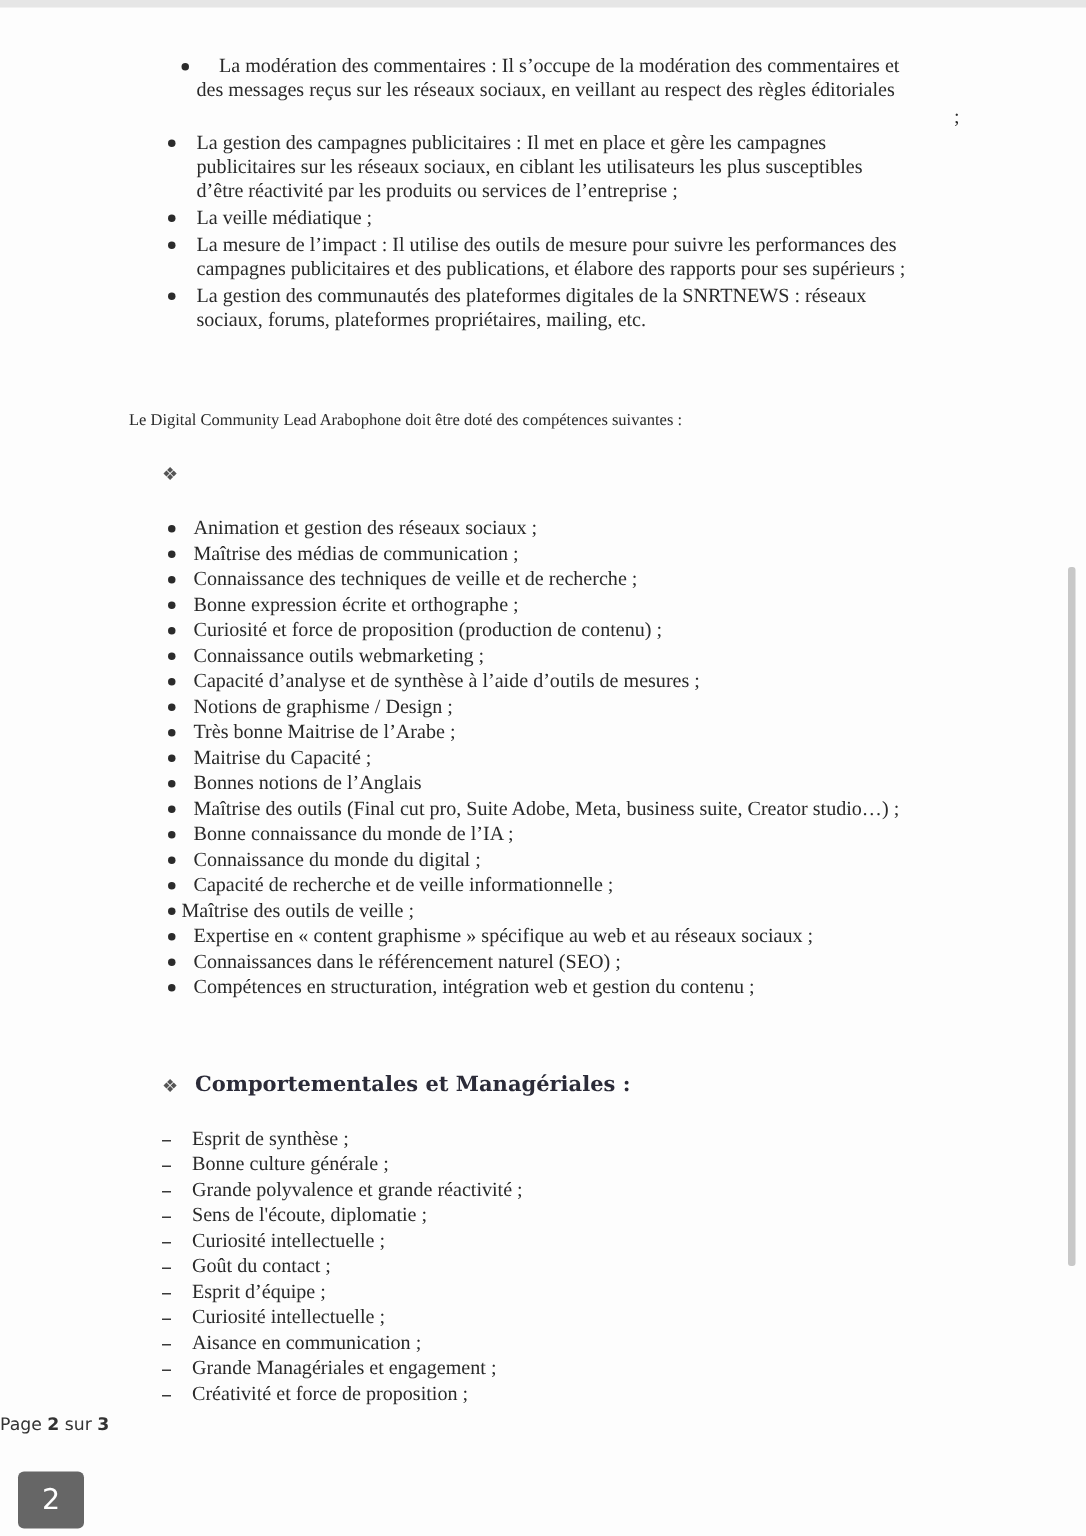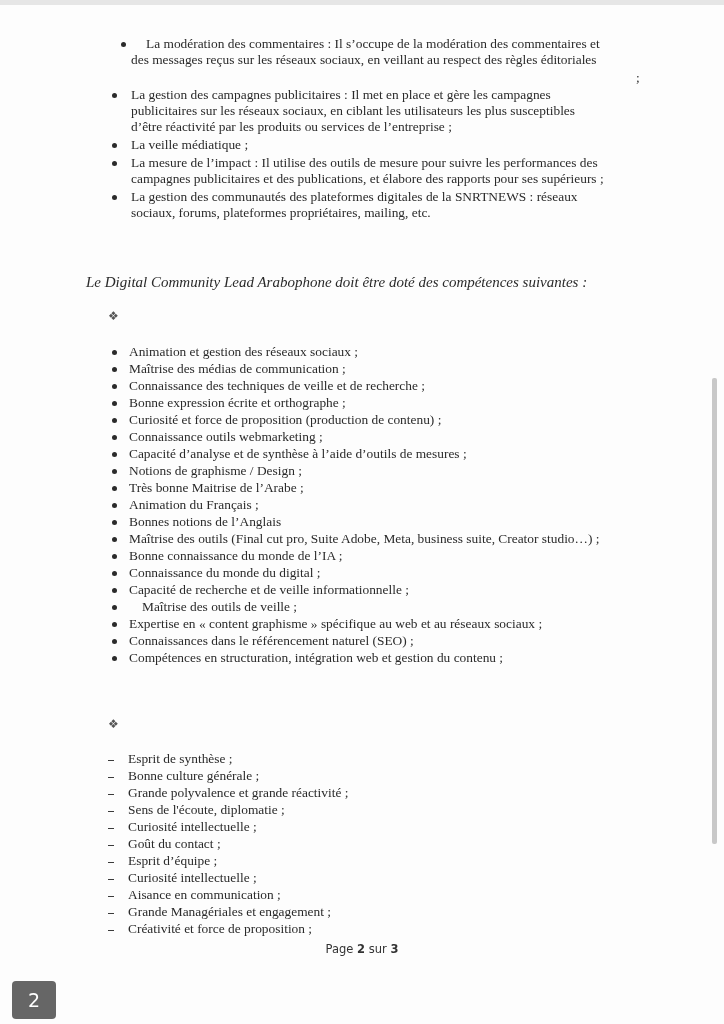--- a/index.html
+++ b/index.html
@@ -16,30 +16,30 @@
   .dot { position: absolute; width: 5px; height: 5px; border-radius: 50%; background: #2b2b2b; }
   .dash { position: absolute; width: 6px; height: 1.4px; background: #3a3a3a; }
 
   .just { text-align: justify; text-align-last: left; }
 
   .heading-article {
     position: absolute; left: 86px; top: 241px;
     font-weight: bold; font-size: 13.4px; color: #1f3864;
     text-decoration: underline; text-underline-offset: 2px;
   }
-  .intro { position: absolute; left: 86px; top: 274px; font-size: 15px; font-style: italic; }
+  .intro { position: absolute; left: 86px; top: 274px; font-size: 11px; }
 
   .sub-heading {
     position: absolute; font-family: "DejaVu Serif", serif; font-weight: bold;
     font-size: 14px; color: #2b2b38;
   }
   .diamond { position: absolute; font-size: 12px; color: #555; }
 
   .page-number {
-    position: absolute; left: 0; width: 724px; top: 942px; text-align: center;
+    position: absolute; left: 0; width: 724px; top: 942px; text-align: left;
     font-family: "DejaVu Sans", sans-serif; font-size: 11.5px; color: #333;
   }
   .page-number b { font-weight: bold; }
 
   .scrollbar { position: absolute; left: 712px; top: 378px; width: 5px; height: 466px; background: #c8c8c8; border-radius: 2px; }
 
   .page-badge {
     position: absolute; left: 12px; top: 981px; width: 44px; height: 38px;
     background: #666; border-radius: 4px; color: #fff;
     font-family: "DejaVu Sans", sans-serif; font-size: 19px;
@@ -93,42 +93,43 @@
     <div class="bul" style="left:129px;top:412px">Curiosité et force de proposition (production de contenu) ;</div>
     <span class="dot" style="left:112px;top:435px"></span>
     <div class="bul" style="left:129px;top:429px">Connaissance outils webmarketing ;</div>
     <span class="dot" style="left:112px;top:452px"></span>
     <div class="bul" style="left:129px;top:446px">Capacité d’analyse et de synthèse à l’aide d’outils de mesures ;</div>
     <span class="dot" style="left:112px;top:469px"></span>
     <div class="bul" style="left:129px;top:463px">Notions de graphisme / Design ;</div>
     <span class="dot" style="left:112px;top:486px"></span>
     <div class="bul" style="left:129px;top:480px">Très bonne Maitrise de l’Arabe ;</div>
     <span class="dot" style="left:112px;top:503px"></span>
-    <div class="bul" style="left:129px;top:497px">Animation du Français ;</div>
+    <div class="bul" style="left:129px;top:497px">Maitrise du Capacité ;</div>
     <span class="dot" style="left:112px;top:520px"></span>
     <div class="bul" style="left:129px;top:514px">Bonnes notions de l’Anglais</div>
     <span class="dot" style="left:112px;top:537px"></span>
     <div class="bul" style="left:129px;top:531px;white-space:nowrap">Maîtrise des outils (Final cut pro, Suite Adobe, Meta, business suite, Creator studio…) ;</div>
     <span class="dot" style="left:112px;top:554px"></span>
     <div class="bul" style="left:129px;top:548px">Bonne connaissance du monde de l’IA ;</div>
     <span class="dot" style="left:112px;top:571px"></span>
     <div class="bul" style="left:129px;top:565px">Connaissance du monde du digital ;</div>
     <span class="dot" style="left:112px;top:588px"></span>
     <div class="bul" style="left:129px;top:582px">Capacité de recherche et de veille informationnelle ;</div>
     <span class="dot" style="left:112px;top:605px"></span>
-    <div class="bul" style="left:142px;top:599px">Maîtrise des outils de veille ;</div>
+    <div class="bul" style="left:121px;top:599px">Maîtrise des outils de veille ;</div>
     <span class="dot" style="left:112px;top:622px"></span>
     <div class="bul" style="left:129px;top:616px;white-space:nowrap">Expertise en « content graphisme » spécifique au web et au réseaux sociaux ;</div>
     <span class="dot" style="left:112px;top:639px"></span>
     <div class="bul" style="left:129px;top:633px">Connaissances dans le référencement naturel (SEO) ;</div>
     <span class="dot" style="left:112px;top:656px"></span>
     <div class="bul" style="left:129px;top:650px">Compétences en structuration, intégration web et gestion du contenu ;</div>
   </div>
 
   <span class="diamond" style="left:108px;top:717px">❖</span>
+  <div class="sub-heading" style="left:130px;top:715px">Comportementales et Managériales :</div>
 
   <div>
     <span class="dash" style="left:108px;top:760px"></span>
     <div class="bul" style="left:128px;top:751px">Esprit de synthèse ;</div>
     <span class="dash" style="left:108px;top:777px"></span>
     <div class="bul" style="left:128px;top:768px">Bonne culture générale ;</div>
     <span class="dash" style="left:108px;top:794px"></span>
     <div class="bul" style="left:128px;top:785px">Grande polyvalence et grande réactivité ;</div>
     <span class="dash" style="left:108px;top:811px"></span>
     <div class="bul" style="left:128px;top:802px">Sens de l'écoute, diplomatie ;</div>

